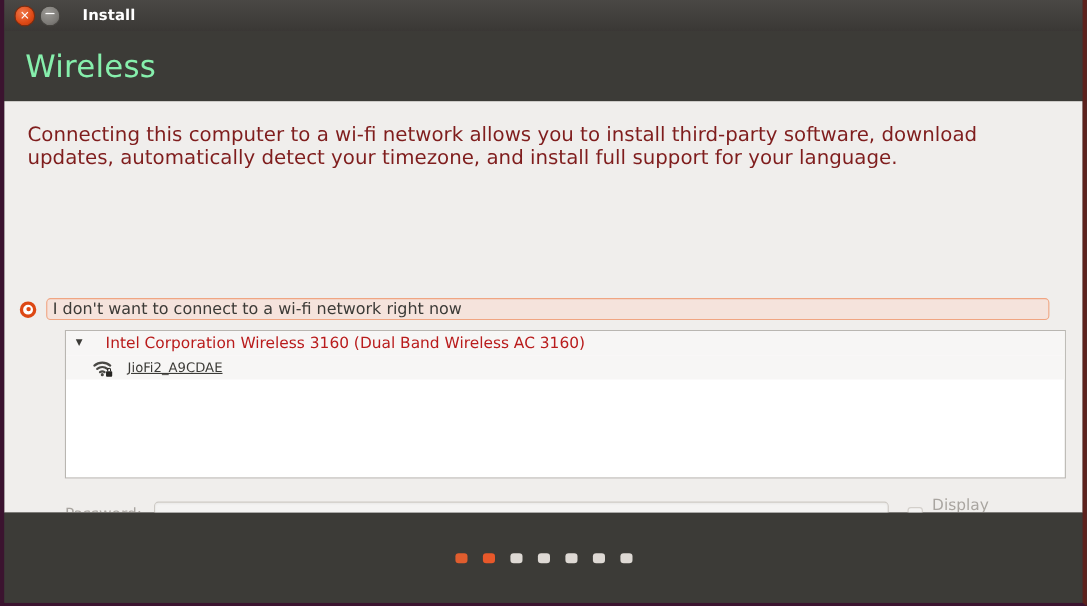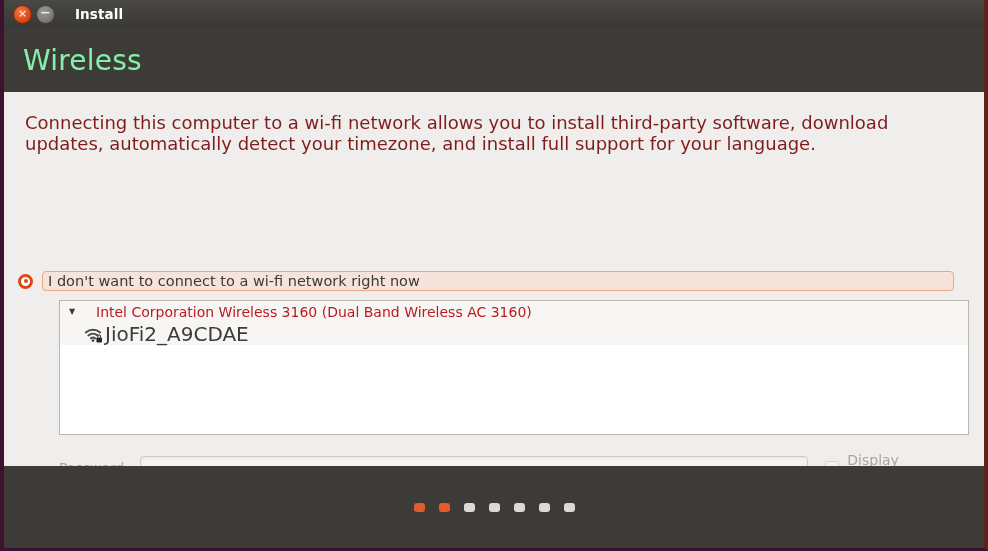--- a/index.html
+++ b/index.html
@@ -219,23 +219,24 @@
     padding-left: 24px;
   }
   .wifi-icon {
     width: 20px;
     height: 16px;
     flex: none;
     position: relative;
     top: 1px;
   }
   .network-name {
-    margin-left: 1px;
-    font-size: 20px;
+    margin-left: 12px;
+    font-size: 12px;
     color: #3c3b37;
+    text-decoration: underline;
   }
 
   
   #password-row {
     position: absolute;
     left: 55px;
     top: 363px;
     width: 910px;
     height: 26px;
     display: flex;

